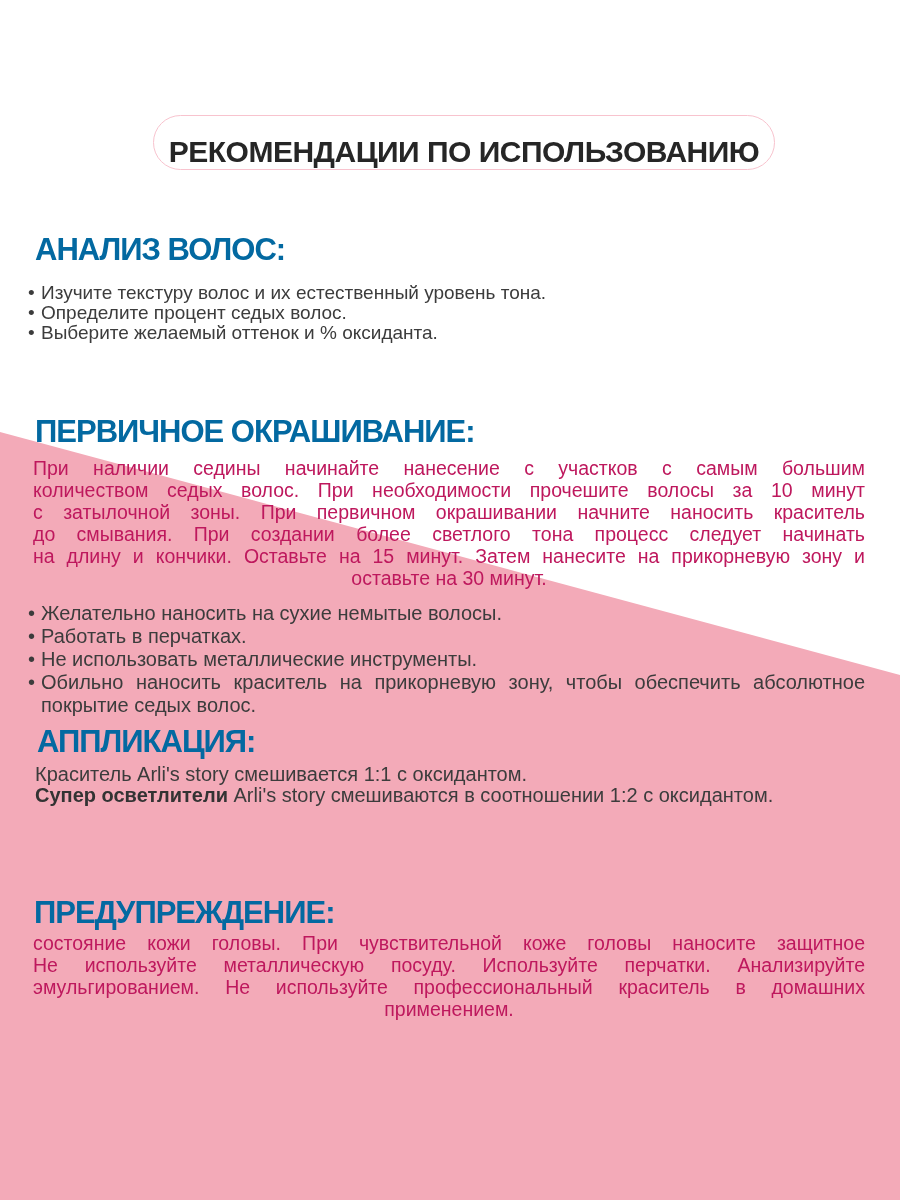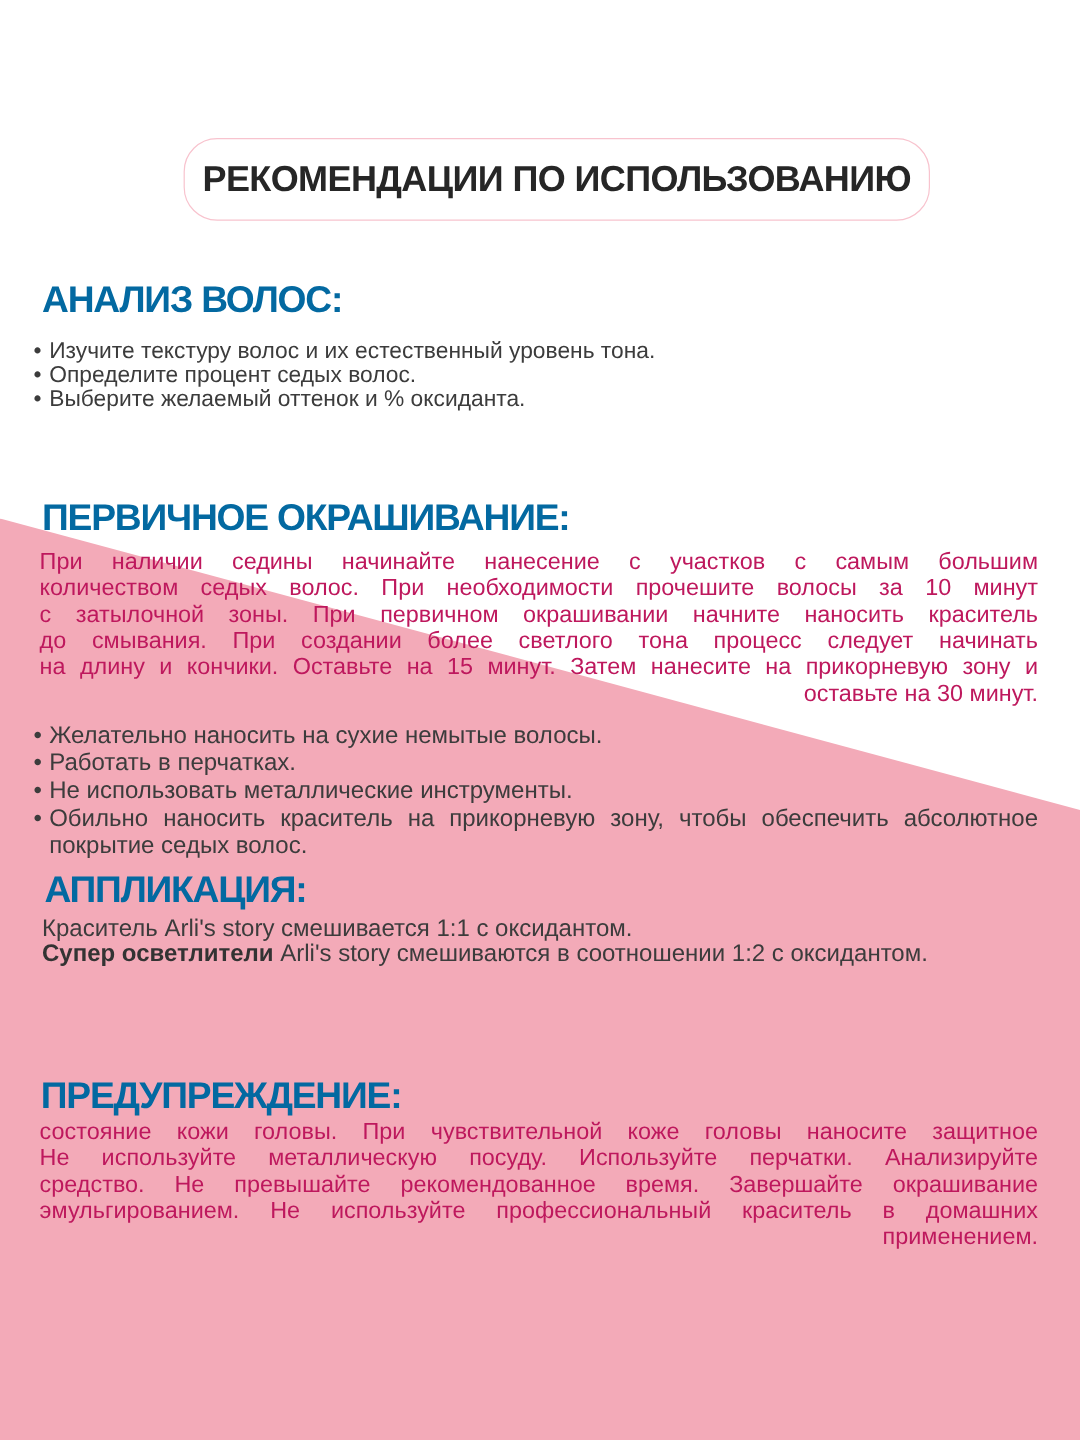--- a/index.html
+++ b/index.html
@@ -10,42 +10,42 @@
     overflow:hidden;
     font-family:"Liberation Sans","DejaVu Sans",sans-serif;
     color:#3c3c3c;
   }
   .pink-wedge{
     position:absolute;left:0;top:0;width:900px;height:1200px;
     background:#F3AAB8;
     clip-path:polygon(0px 432px,900px 675px,900px 1200px,0px 1200px);
   }
   .pill{
-    position:absolute;left:153px;top:115px;width:622px;height:69px;
+    position:absolute;left:153px;top:115px;width:622px;height:55px;
     box-sizing:border-box;
     border:1.5px solid #F8C3CE;
     border-radius:28px;
-    display:flex;align-items:center;justify-content:center;
+    display:flex;align-items:flex-end;justify-content:center;
     background:#ffffff;
   }
   .pill .title{
     font-size:30px;font-weight:700;color:#262626;letter-spacing:-0.5px;
     white-space:nowrap;
   }
   .heading{
     position:absolute;
     font-size:31px;font-weight:700;color:#0369a1;letter-spacing:-1px;
     line-height:36px;white-space:nowrap;
   }
   .para{
     position:absolute;left:33px;width:832px;
     font-size:19.5px;line-height:22px;color:#be185d;
   }
   .jl{text-align:justify;text-align-last:justify;}
-  .jl-last{text-align:right;}
+  .jl-last{text-align:center;}
   .blist{
     position:absolute;display:flex;flex-direction:column;
     color:#3c3c3c;
   }
   .brow{display:flex;align-items:flex-start;}
   .bdot{flex:0 0 13px;}
   .btext{flex:1 1 auto;}
   .blist1{left:28px;top:283px;width:840px;font-size:19px;line-height:20px;}
   .blist2{left:28px;top:602px;width:837px;font-size:20px;line-height:23px;}
   .app-line{
@@ -120,18 +120,17 @@
   <div class="app-line" style="top:764px;">Краситель Arli's story смешивается 1:1 с оксидантом.</div>
   <div class="app-line" style="top:785px;">
     <b>Супер осветлители</b><span> Arli's story смешиваются в соотношении 1:2 с оксидантом.</span>
   </div>
 
   <div class="heading" style="left:34px;top:895px;">ПРЕДУПРЕЖДЕНИЕ:</div>
 
   <div class="para" style="top:932px;">
     <div class="jl">состояние кожи головы. При чувствительной коже головы наносите защитное</div>
     <div class="jl">Не используйте металлическую посуду. Используйте перчатки. Анализируйте</div>
-    <div class="jl">средство. Не превышайте рекомендованное время. Завершайте окрашивание</div>
     <div class="jl">эмульгированием. Не используйте профессиональный краситель в домашних</div>
     <div class="jl-last">применением.</div>
   </div>
 
 </div>
 
 </body></html>

